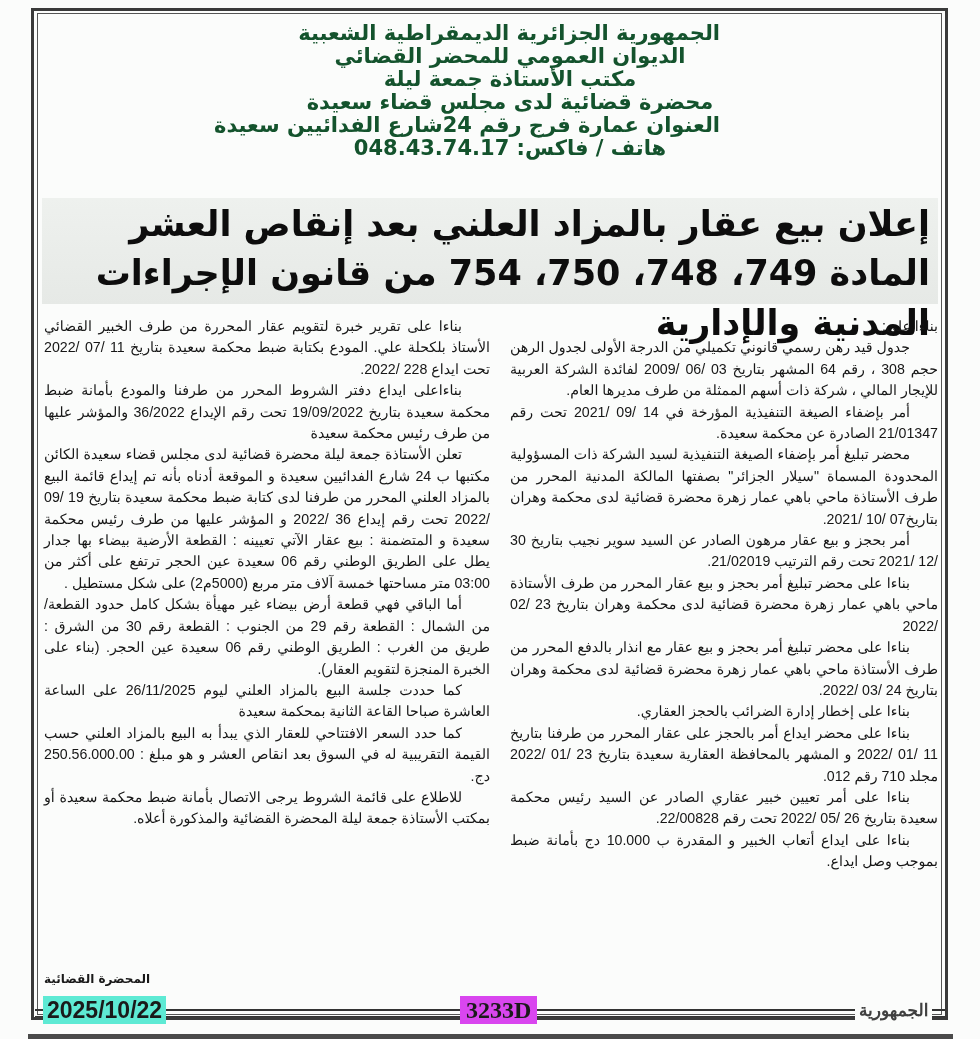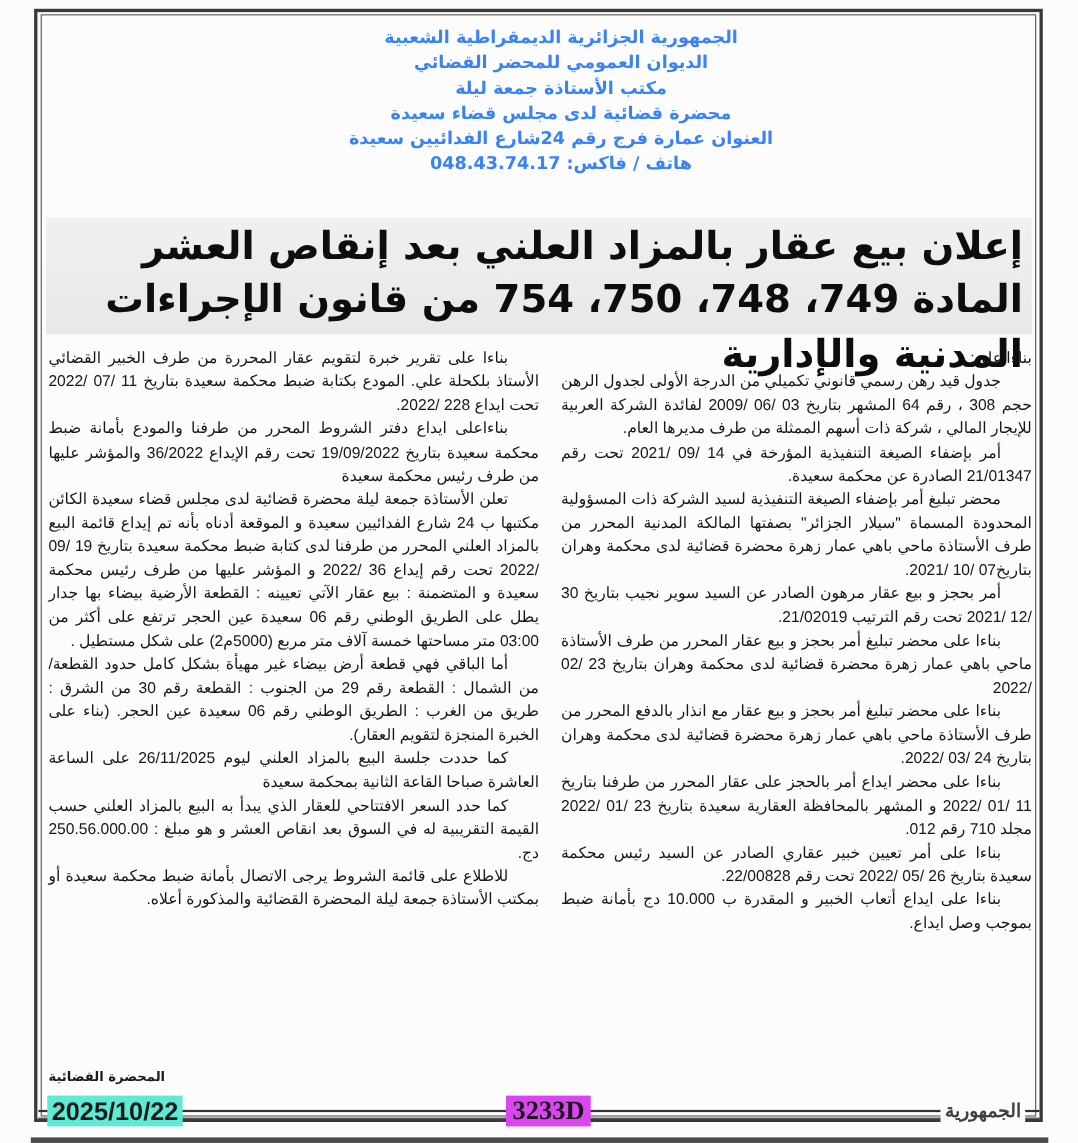--- a/index.html
+++ b/index.html
@@ -15,21 +15,21 @@
     border: 3px solid #3a3a3a; box-sizing: border-box;
   }
   .frame-inner {
     position: absolute; left: 37px; top: 13px; width: 905px; height: 1002px;
     border: 1px solid #555; box-sizing: border-box;
   }
   .header {
     position: absolute; left: 300px; width: 420px; top: 22px;
     text-align: center; direction: rtl;
     font-family: "DejaVu Sans", sans-serif; font-weight: bold;
-    font-size: 16px; line-height: 23px; color: #3b82f6;
+    font-size: 21px; line-height: 23px; color: #14532d;
   }
   .header .line { display: block; white-space: nowrap; }
   .title-band {
     position: absolute; left: 42px; top: 198px; width: 896px; height: 106px;
     background: linear-gradient(#eef1ee, #e6e9e6);
   }
   .title {
     position: absolute; left: 42px; top: 200px; width: 888px;
     text-align: right; direction: rtl;
     font-family: "DejaVu Sans", sans-serif; font-weight: 900;
@@ -99,20 +99,21 @@
 </div>
 
 <div class="col col-right">
   <p class="noindent">بناءا على:</p>
   <p>جدول قيد رهن رسمي قانوني تكميلي من الدرجة الأولى لجدول الرهن حجم 308 ، رقم 64 المشهر بتاريخ 03 /06 /2009 لفائدة الشركة العربية للإيجار المالي ، شركة ذات أسهم الممثلة من طرف مديرها العام.</p>
   <p>أمر بإضفاء الصيغة التنفيذية المؤرخة في 14 /09 /2021 تحت رقم 21/01347 الصادرة عن محكمة سعيدة.</p>
   <p>محضر تبليغ أمر بإضفاء الصيغة التنفيذية لسيد الشركة ذات المسؤولية المحدودة المسماة "سيلار الجزائر" بصفتها المالكة المدنية المحرر من طرف الأستاذة ماحي باهي عمار زهرة محضرة قضائية لدى محكمة وهران بتاريخ07 /10 /2021.</p>
   <p>أمر بحجز و بيع عقار مرهون الصادر عن السيد سوير نجيب بتاريخ 30 /12 /2021 تحت رقم الترتيب 21/02019.</p>
   <p>بناءا على محضر تبليغ أمر بحجز و بيع عقار المحرر من طرف الأستاذة ماحي باهي عمار زهرة محضرة قضائية لدى محكمة وهران بتاريخ 23 /02 /2022</p>
   <p>بناءا على محضر تبليغ أمر بحجز و بيع عقار مع انذار بالدفع المحرر من طرف الأستاذة ماحي باهي عمار زهرة محضرة قضائية لدى محكمة وهران بتاريخ 24 /03 /2022.</p>
+  <p>بناءا على إخطار إدارة الضرائب بالحجز العقاري.</p>
   <p>بناءا على محضر ايداع أمر بالحجز على عقار المحرر من طرفنا بتاريخ 11 /01 /2022 و المشهر بالمحافظة العقارية سعيدة بتاريخ 23 /01 /2022 مجلد 710 رقم 012.</p>
   <p>بناءا على أمر تعيين خبير عقاري الصادر عن السيد رئيس محكمة سعيدة بتاريخ 26 /05 /2022 تحت رقم 22/00828.</p>
   <p>بناءا على ايداع أتعاب الخبير و المقدرة ب 10.000 دج بأمانة ضبط بموجب وصل ايداع.</p>
 </div>
 
 <div class="col col-left">
   <p>بناءا على تقرير خبرة لتقويم عقار المحررة من طرف الخبير القضائي الأستاذ بلكحلة علي. المودع بكتابة ضبط محكمة سعيدة بتاريخ 11 /07 /2022 تحت ايداع 228 /2022.</p>
   <p>بناءاعلى ايداع دفتر الشروط المحرر من طرفنا والمودع بأمانة ضبط محكمة سعيدة بتاريخ 19/09/2022 تحت رقم الإيداع 36/2022 والمؤشر عليها من طرف رئيس محكمة سعيدة</p>
   <p>تعلن الأستاذة جمعة ليلة محضرة قضائية لدى مجلس قضاء سعيدة الكائن مكتبها ب 24 شارع الفدائيين سعيدة و الموقعة أدناه بأنه تم إيداع قائمة البيع بالمزاد العلني المحرر من طرفنا لدى كتابة ضبط محكمة سعيدة بتاريخ 19 /09 /2022 تحت رقم إيداع 36 /2022 و المؤشر عليها من طرف رئيس محكمة سعيدة و المتضمنة : بيع عقار الآتي تعيينه : القطعة الأرضية بيضاء بها جدار يطل على الطريق الوطني رقم 06 سعيدة عين الحجر ترتفع على أكثر من 03:00 متر مساحتها خمسة آلاف متر مربع (5000م2) على شكل مستطيل .</p>
   <p>أما الباقي فهي قطعة أرض بيضاء غير مهيأة بشكل كامل حدود القطعة/ من الشمال : القطعة رقم 29 من الجنوب : القطعة رقم 30 من الشرق : طريق من الغرب : الطريق الوطني رقم 06 سعيدة عين الحجر. (بناء على الخبرة المنجزة لتقويم العقار).</p>

